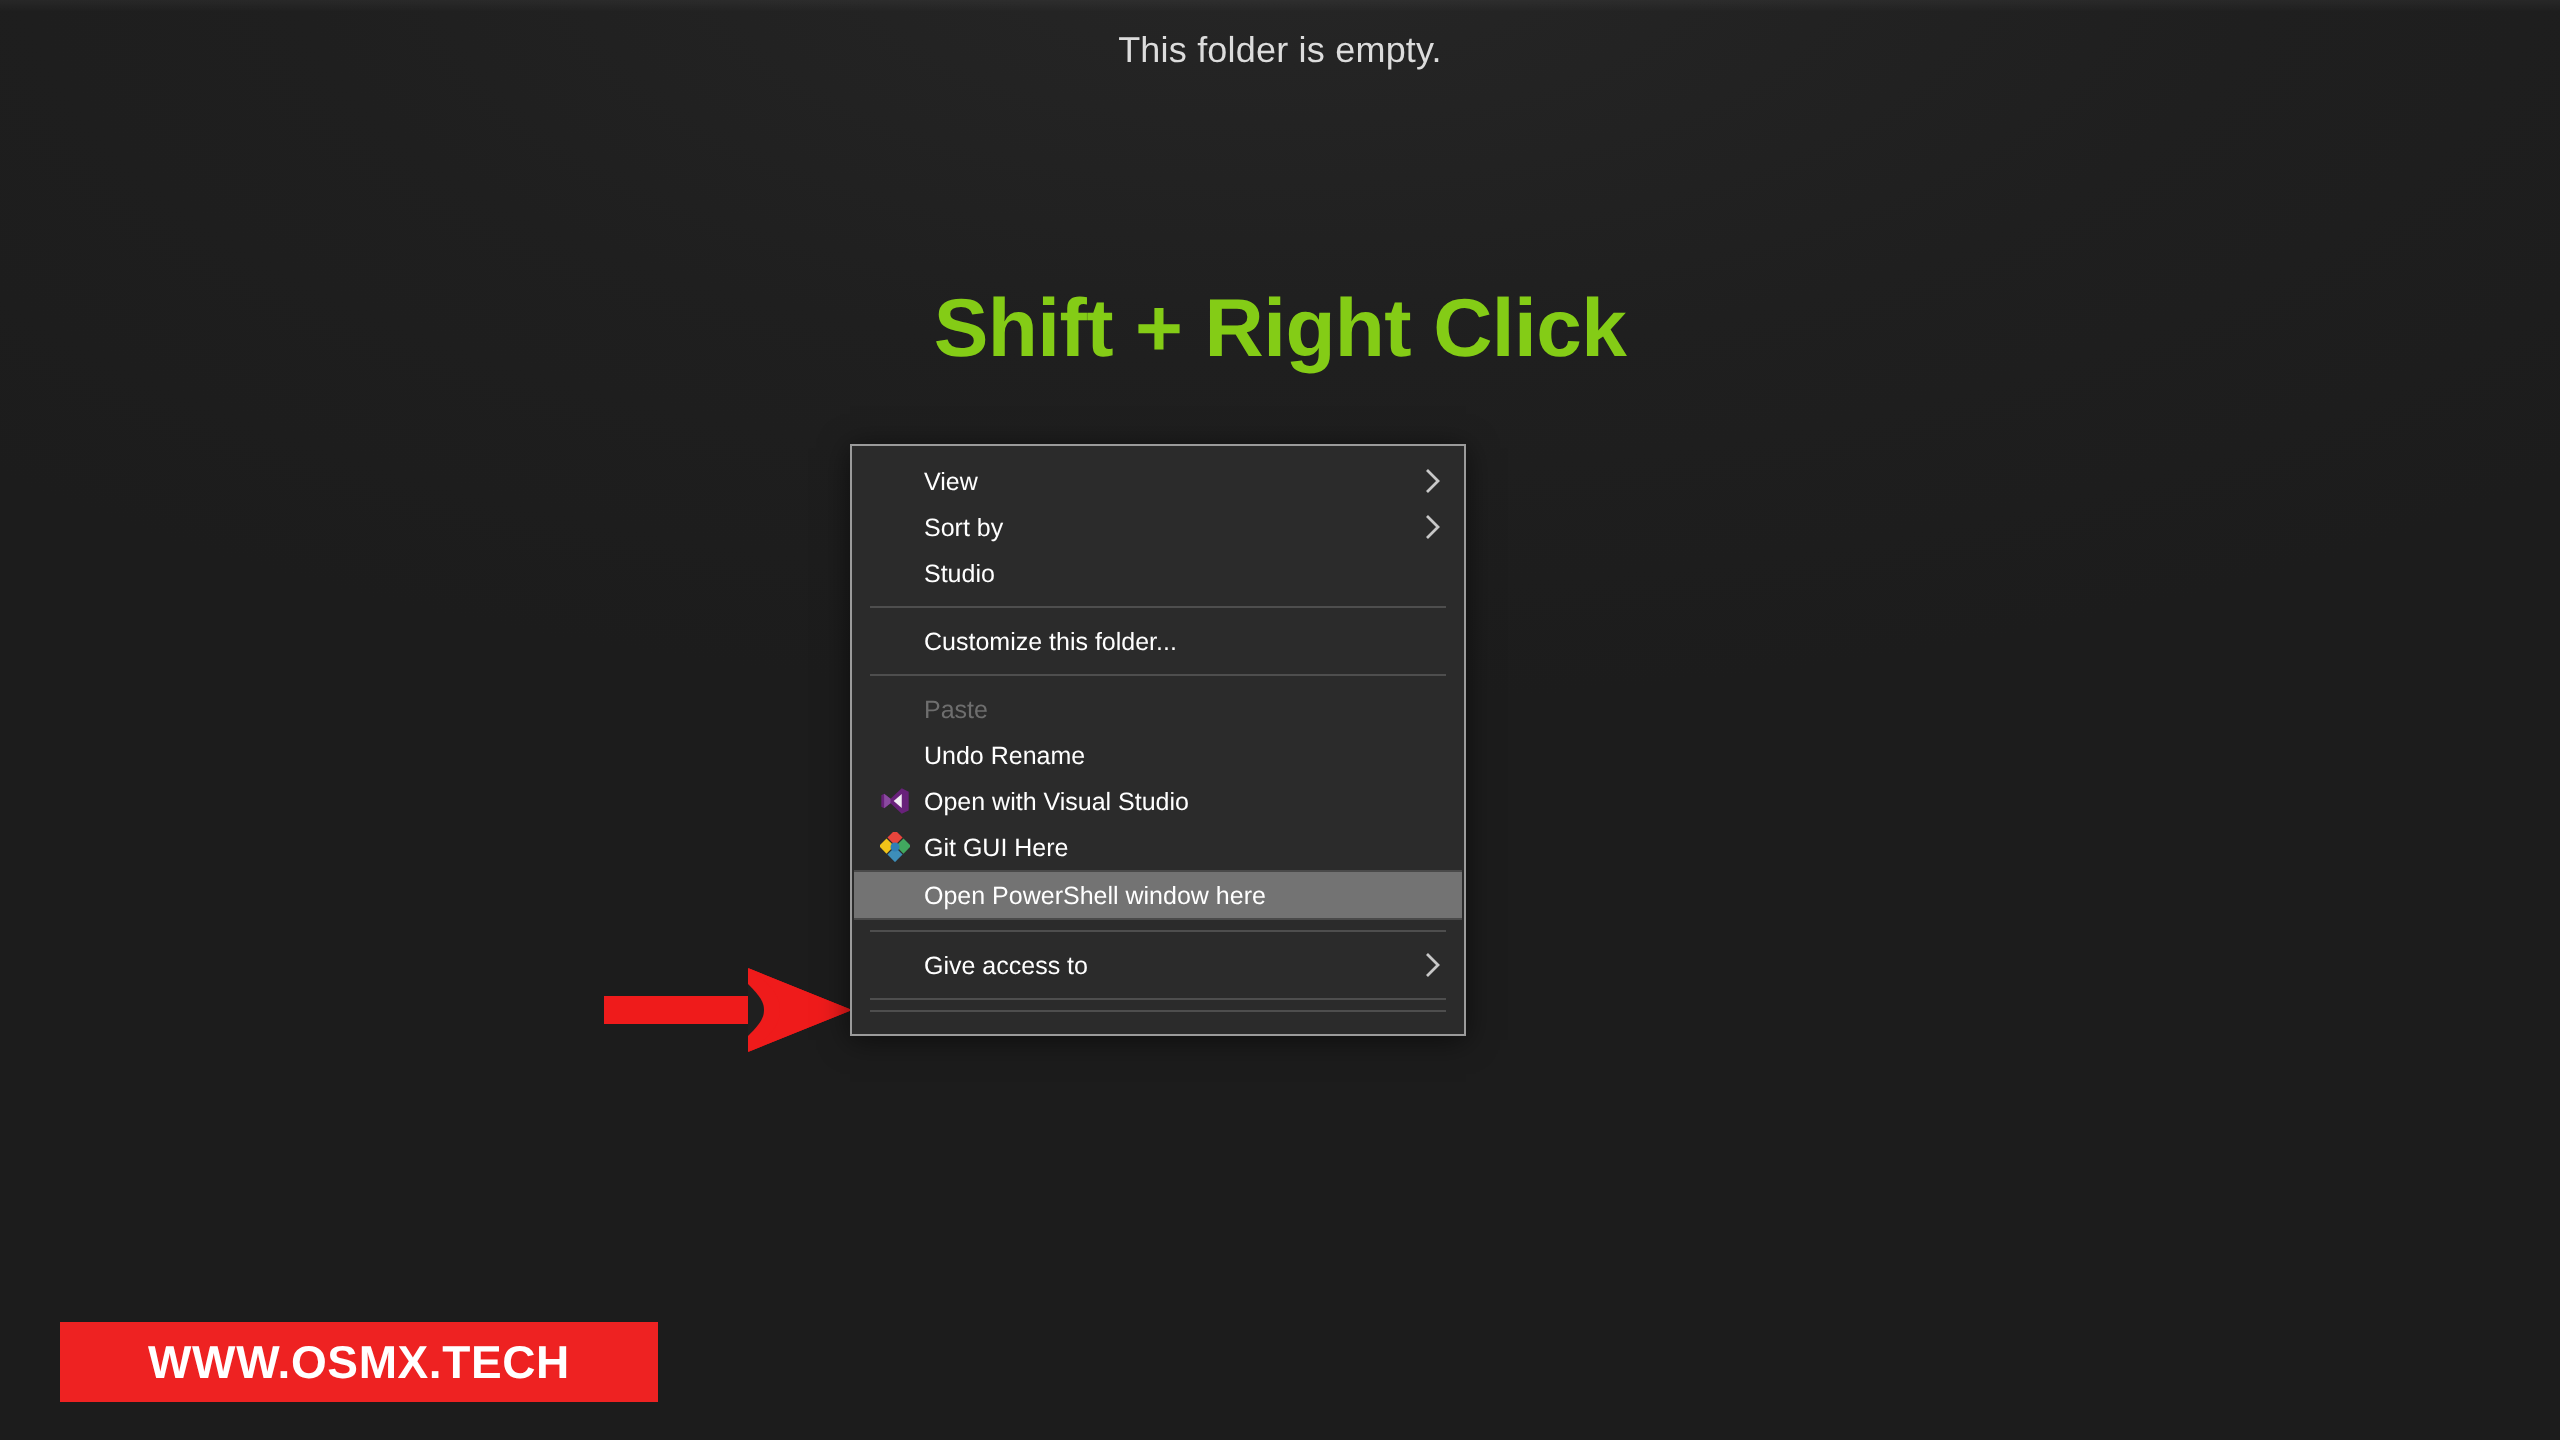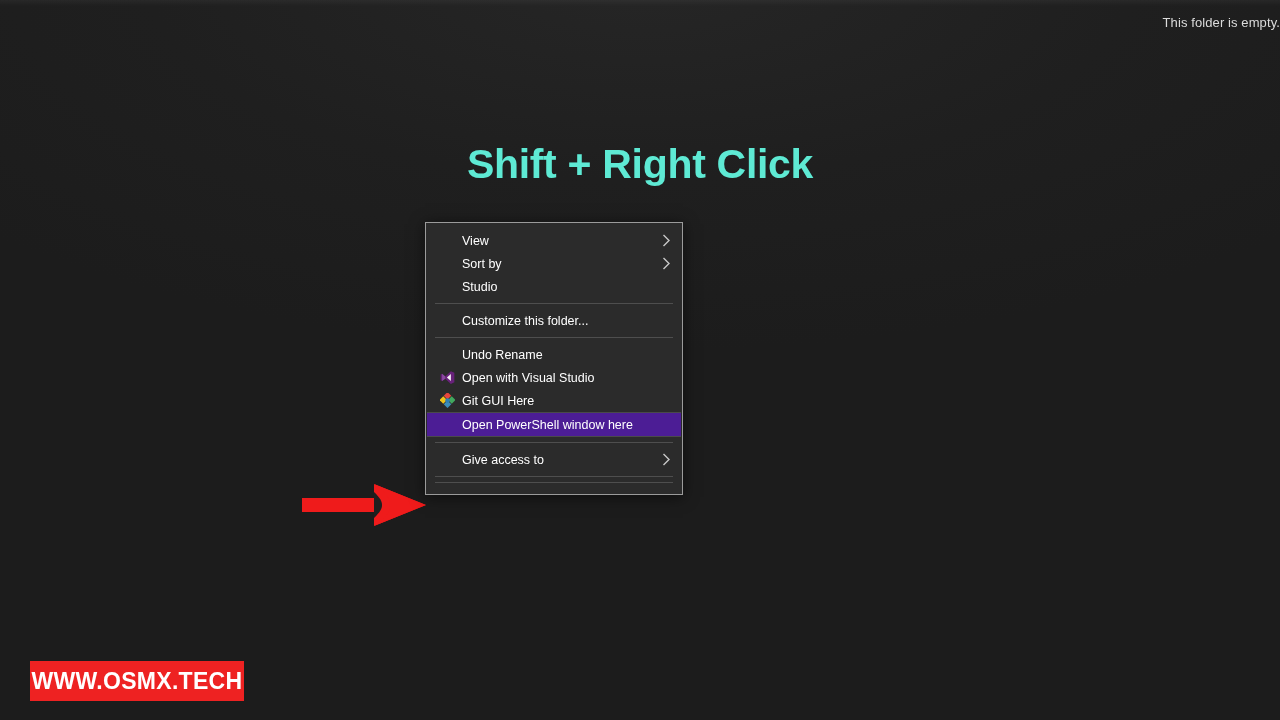--- a/index.html
+++ b/index.html
@@ -29,53 +29,53 @@
     left: 0; top: 0;
     width: 1280px; height: 6px;
     background: linear-gradient(to bottom, rgba(255,255,255,0.045), rgba(255,255,255,0));
   }
 
   
   #empty-label {
     position: absolute;
     left: 0; top: 15px;
     width: 1280px;
-    text-align: right;
+    text-align: center;
     color: #dcdcdc;
-    font-size: 13px;
+    font-size: 18px;
     letter-spacing: .1px;
   }
 
   
   #headline {
     position: absolute;
     left: 0; top: 141px;
     width: 1280px;
     text-align: center;
-    color: #5eead4;
+    color: #84cc16;
     font-size: 41px;
     font-weight: bold;
     letter-spacing: -0.3px;
   }
 
   
   #pointer-arrow {
     position: absolute;
     left: 300px;
     top: 484px;
     width: 126px;
     height: 42px;
   }
 
   
   #context-menu {
     position: absolute;
     left: 425px;
     top: 222px;
-    width: 258px;
+    width: 308px;
     box-sizing: border-box;
     background: #2b2b2b;
     border: 1px solid #9b9b9b;
     padding: 6px 0 6px 0;
     box-shadow: 0 2px 14px rgba(0,0,0,0.55);
   }
   .menu-item {
     position: relative;
     display: flex;
     align-items: center;
@@ -101,21 +101,21 @@
     overflow: hidden;
     text-overflow: ellipsis;
   }
   .menu-item.disabled .label { color: #6e6e6e; }
   .menu-item .accel {
     color: #ffffff;
     font-size: 12.5px;
     margin-left: 12px;
   }
   .menu-item.highlighted {
-    background: #4c1d95;
+    background: #737373;
     border-top: 1px solid #4a4a4a;
     border-bottom: 1px solid #4a4a4a;
     height: 25px;
   }
   .chev {
     width: 14px;
     min-width: 14px;
     height: 14px;
     display: flex;
     align-items: center;
@@ -129,21 +129,21 @@
   }
 
   
   .ico { display: block; }
 
   
   #watermark {
     position: absolute;
     left: 30px;
     top: 661px;
-    width: 214px;
+    width: 299px;
     height: 40px;
     background: #ee2222;
     display: flex;
     align-items: center;
     justify-content: center;
   }
   #watermark .wm-text {
     color: #ffffff;
     font-size: 23px;
     font-weight: bold;
@@ -198,20 +198,24 @@
 
   <div class="separator"></div>
 
   <div class="menu-item">
     <span class="icon-slot"></span>
     <span class="label">Customize this folder...</span>
   </div>
 
   <div class="separator"></div>
 
+  <div class="menu-item disabled">
+    <span class="icon-slot"></span>
+    <span class="label">Paste</span>
+  </div>
   <div class="menu-item">
     <span class="icon-slot"></span>
     <span class="label">Undo Rename</span>
     <span class="accel"></span>
   </div>
 
   <div class="menu-item">
     <span class="icon-slot">
       <svg class="ico" width="15" height="15" viewBox="0 0 16 16">
         <path d="M11.6 1.2 L15.3 3.0 L15.3 13.0 L11.6 14.8 L5.6 9.2 L2.2 11.8 L0.7 11.0 L0.7 4.9 L2.2 4.1 L5.6 6.8 Z" fill="#68217a"></path>

